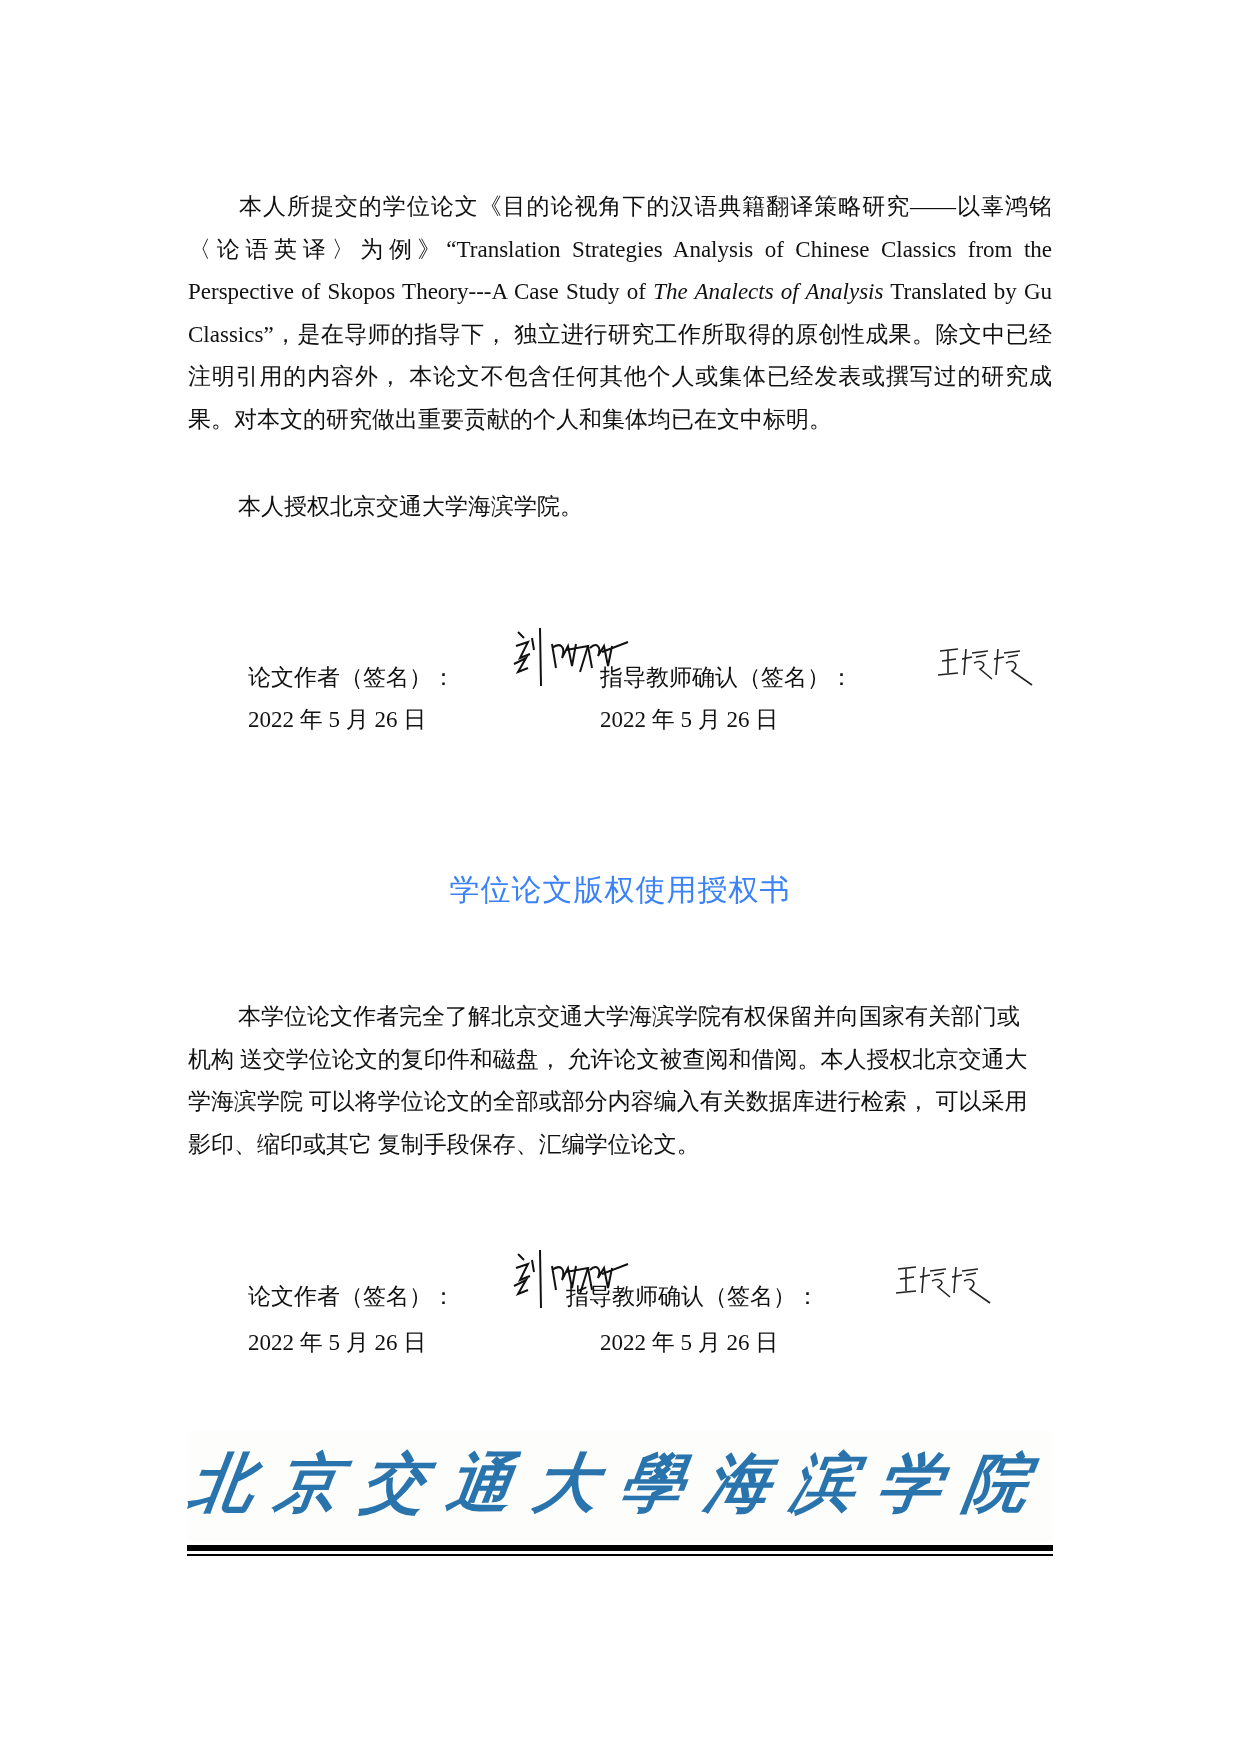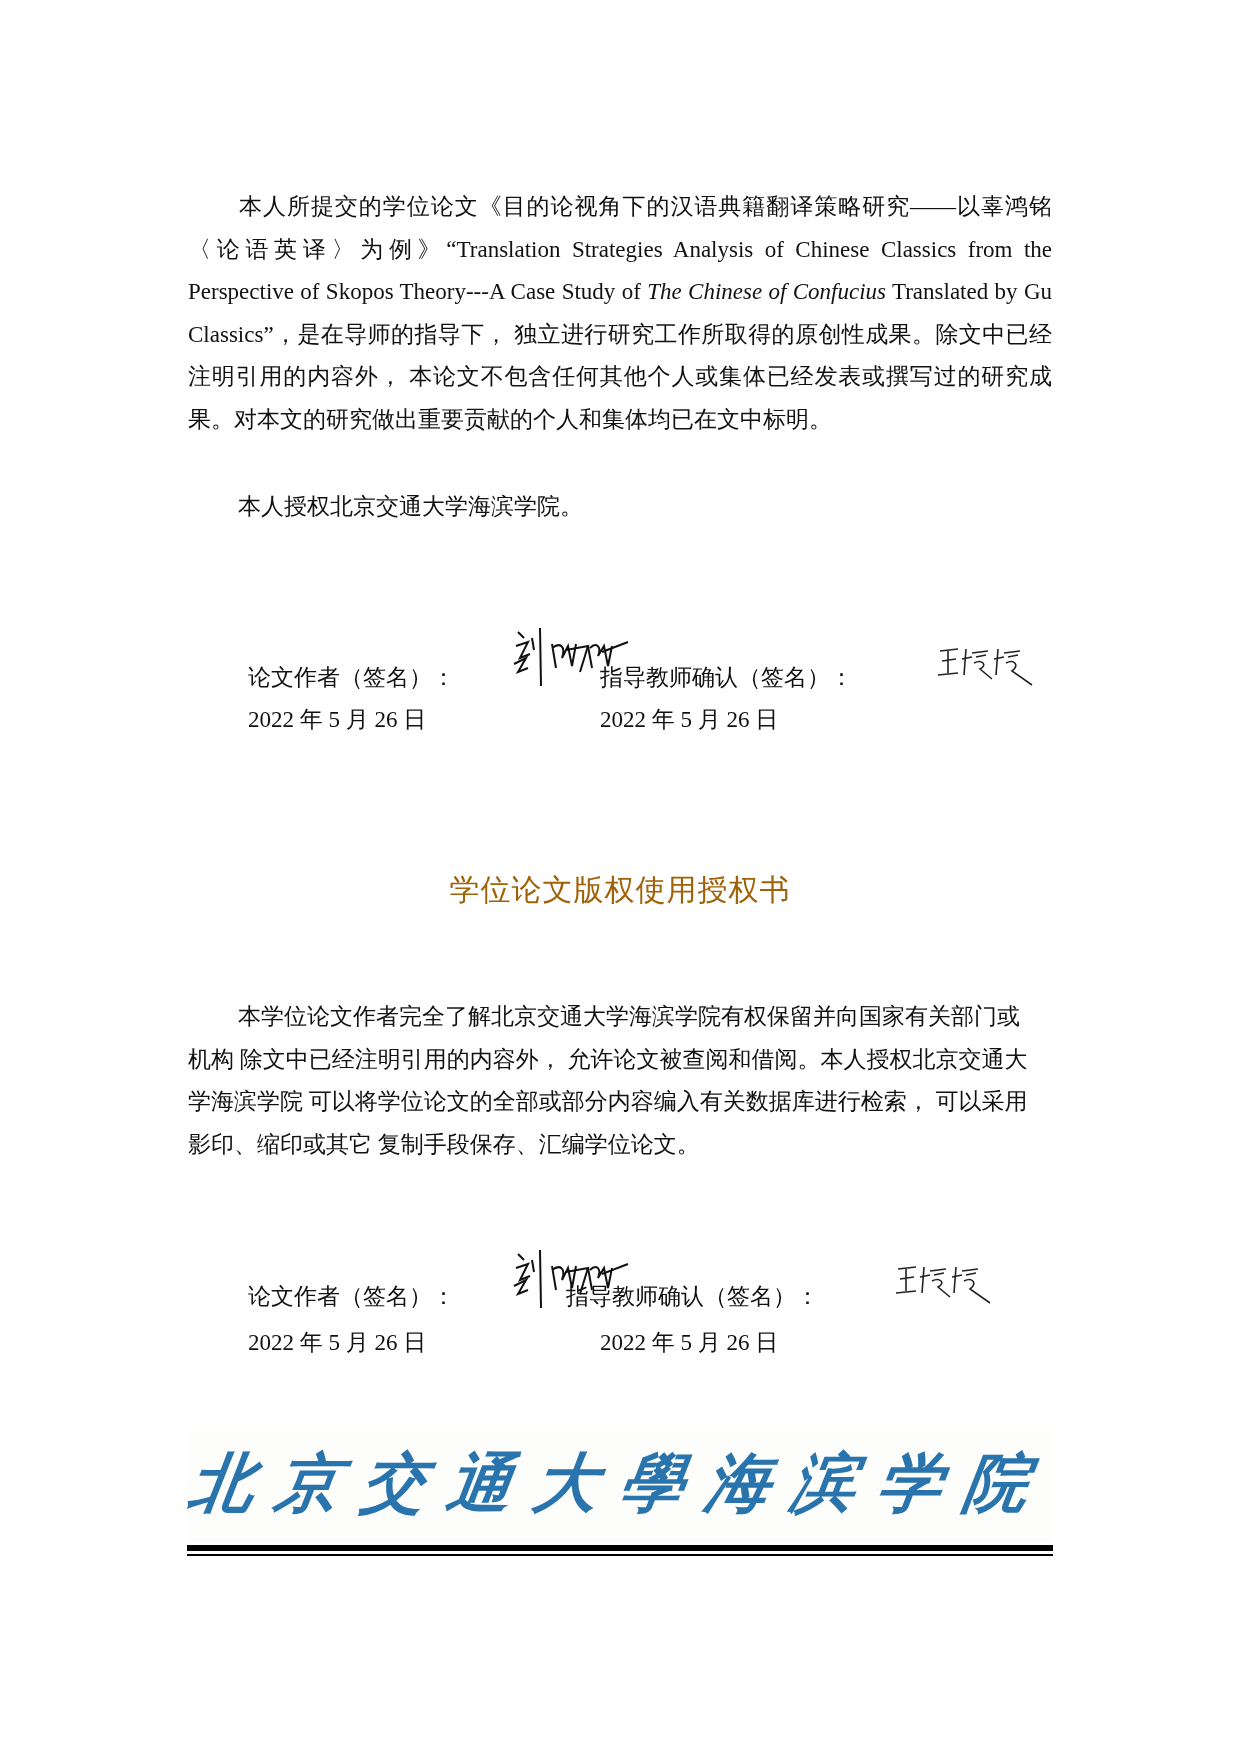--- a/index.html
+++ b/index.html
@@ -60,21 +60,21 @@
     }
     .section-title {
       position: absolute;
       left: 0;
       width: 1240px;
       top: 870px;
       text-align: center;
       font-family: "DejaVu Sans", "Liberation Sans", sans-serif;
       font-size: 30px;
       letter-spacing: 1px;
-      color: #a16207;
+      color: #3b82f6;
     }
     #auth-p1 {
       top: 996px;
       width: 850px;
       text-align: left;
     }
     .logo-area {
       position: absolute;
       left: 188px;
       top: 1430px;
@@ -111,21 +111,21 @@
       width: 866px;
       height: 2px;
       background: #000;
     }
   </style>
 </head>
 <body>
 
 <div class="page">
 
-  <p class="para" id="decl-p1"><span class="indent"></span><span>本人所提交的学位论文《目的论视角下的汉语典籍翻译策略研究——以辜鸿铭〈论语英译〉为例》“Translation Strategies Analysis of Chinese Classics from the Perspective of Skopos Theory---A Case Study of </span><i>The Chinese of Confucius</i><span> Translated by Gu Classics”，是在导师的指导下， 独立进行研究工作所取得的原创性成果。除文中已经注明引用的内容外， 本论文不包含任何其他个人或集体已经发表或撰写过的研究成果。对本文的研究做出重要贡献的个人和集体均已在文中标明。</span></p>
+  <p class="para" id="decl-p1"><span class="indent"></span><span>本人所提交的学位论文《目的论视角下的汉语典籍翻译策略研究——以辜鸿铭〈论语英译〉为例》“Translation Strategies Analysis of Chinese Classics from the Perspective of Skopos Theory---A Case Study of </span><i>The Analects of Analysis</i><span> Translated by Gu Classics”，是在导师的指导下， 独立进行研究工作所取得的原创性成果。除文中已经注明引用的内容外， 本论文不包含任何其他个人或集体已经发表或撰写过的研究成果。对本文的研究做出重要贡献的个人和集体均已在文中标明。</span></p>
 
   <p class="para" id="decl-p2"><span class="indent"></span><span>本人授权北京交通大学海滨学院。</span></p>
 
   <div class="sig-block" style="left:0;top:0;width:1240px;height:760px;">
     <span class="sig-label" style="left:248px;top:663px;">论文作者（签名）：</span>
     <svg class="signature" width="120" height="70" viewBox="0 0 120 70" style="left:510px;top:624px;">
       <path d="M8 8 L14 14 M6 22 L18 18 L10 34 L20 30 M4 40 L16 34 L8 48 L18 44" stroke="#111" stroke-width="2" fill="none"></path>
       <path d="M22 14 L24 26 M30 4 L31 62" stroke="#111" stroke-width="2" fill="none"></path>
       <path d="M42 20 L46 44 M42 24 C50 18 56 22 52 34 L58 22 L62 42 L66 20 M56 26 L78 22 L70 48" stroke="#111" stroke-width="2" fill="none"></path>
       <path d="M78 22 L82 44 M80 24 C86 18 92 22 88 32 L94 22 L98 42 L102 22 M92 28 L118 18" stroke="#111" stroke-width="2" fill="none"></path>
@@ -135,21 +135,21 @@
       <path d="M4 6 L22 4 M12 6 L12 28 M6 16 L20 14 M2 30 L22 28" stroke="#222" stroke-width="1.6" fill="none"></path>
       <path d="M30 4 L28 30 M26 14 L36 12 M36 8 L52 6 M40 12 L50 10 M38 18 C46 14 52 20 44 24 L56 34" stroke="#222" stroke-width="1.6" fill="none"></path>
       <path d="M62 4 L60 30 M58 14 L68 12 M68 8 L84 6 M72 12 L82 10 M70 18 C78 14 84 20 76 26 L96 40" stroke="#222" stroke-width="1.6" fill="none"></path>
     </svg>
     <span class="sig-date" style="left:248px;top:705px;">2022 年  5 月 26 日</span>
     <span class="sig-date" style="left:600px;top:705px;">2022 年  5 月 26 日</span>
   </div>
 
   <div class="section-title">学位论文版权使用授权书</div>
 
-  <p class="para" id="auth-p1"><span class="indent"></span><span>本学位论文作者完全了解北京交通大学海滨学院有权保留并向国家有关部门或机构  除文中已经注明引用的内容外， 允许论文被查阅和借阅。本人授权北京交通大学海滨学院  可以将学位论文的全部或部分内容编入有关数据库进行检索， 可以采用影印、缩印或其它  复制手段保存、汇编学位论文。</span></p>
+  <p class="para" id="auth-p1"><span class="indent"></span><span>本学位论文作者完全了解北京交通大学海滨学院有权保留并向国家有关部门或机构  送交学位论文的复印件和磁盘， 允许论文被查阅和借阅。本人授权北京交通大学海滨学院  可以将学位论文的全部或部分内容编入有关数据库进行检索， 可以采用影印、缩印或其它  复制手段保存、汇编学位论文。</span></p>
 
   <div class="sig-block" style="left:0;top:0;width:1240px;height:1380px;">
     <span class="sig-label" style="left:248px;top:1282px;">论文作者（签名）：</span>
     <svg class="signature" width="120" height="70" viewBox="0 0 120 70" style="left:510px;top:1246px;">
       <path d="M8 8 L14 14 M6 22 L18 18 L10 34 L20 30 M4 40 L16 34 L8 48 L18 44" stroke="#111" stroke-width="2" fill="none"></path>
       <path d="M22 14 L24 26 M30 4 L31 62" stroke="#111" stroke-width="2" fill="none"></path>
       <path d="M42 20 L46 44 M42 24 C50 18 56 22 52 34 L58 22 L62 42 L66 20 M56 26 L78 22 L70 48" stroke="#111" stroke-width="2" fill="none"></path>
       <path d="M78 22 L82 44 M80 24 C86 18 92 22 88 32 L94 22 L98 42 L102 22 M92 28 L118 18" stroke="#111" stroke-width="2" fill="none"></path>
     </svg>
     <span class="sig-label" style="left:566px;top:1282px;">指导教师确认（签名）：</span>

